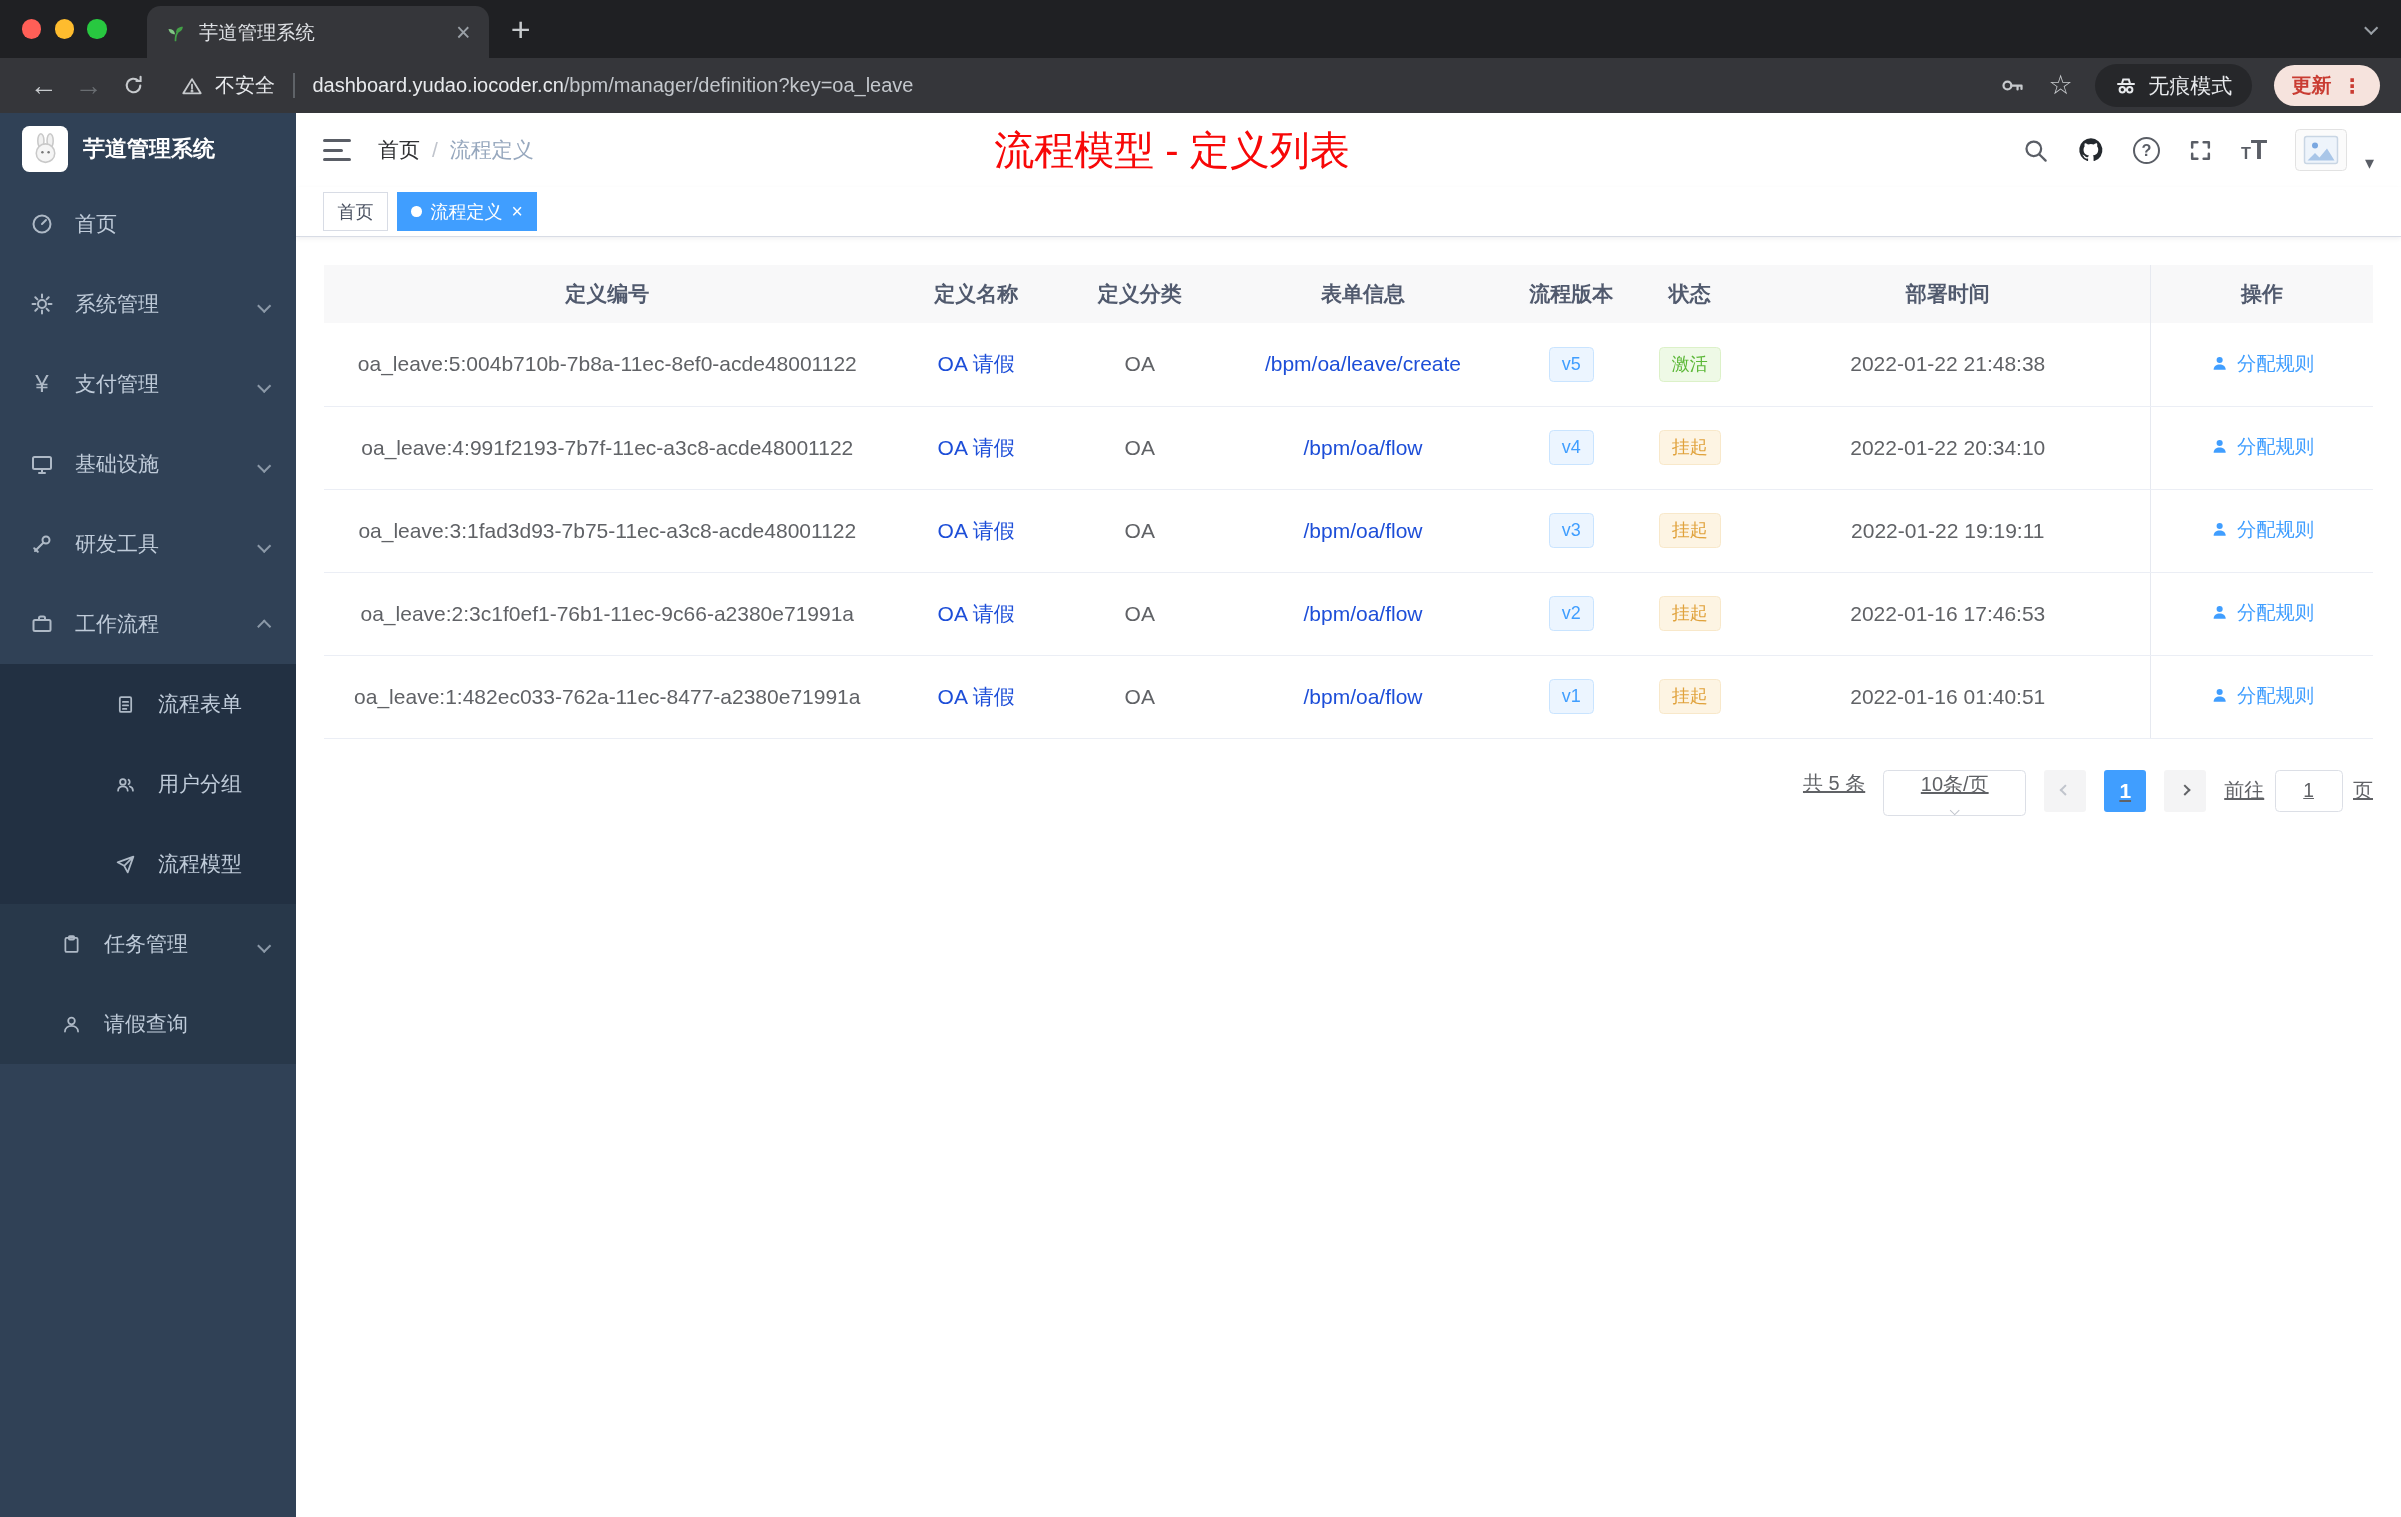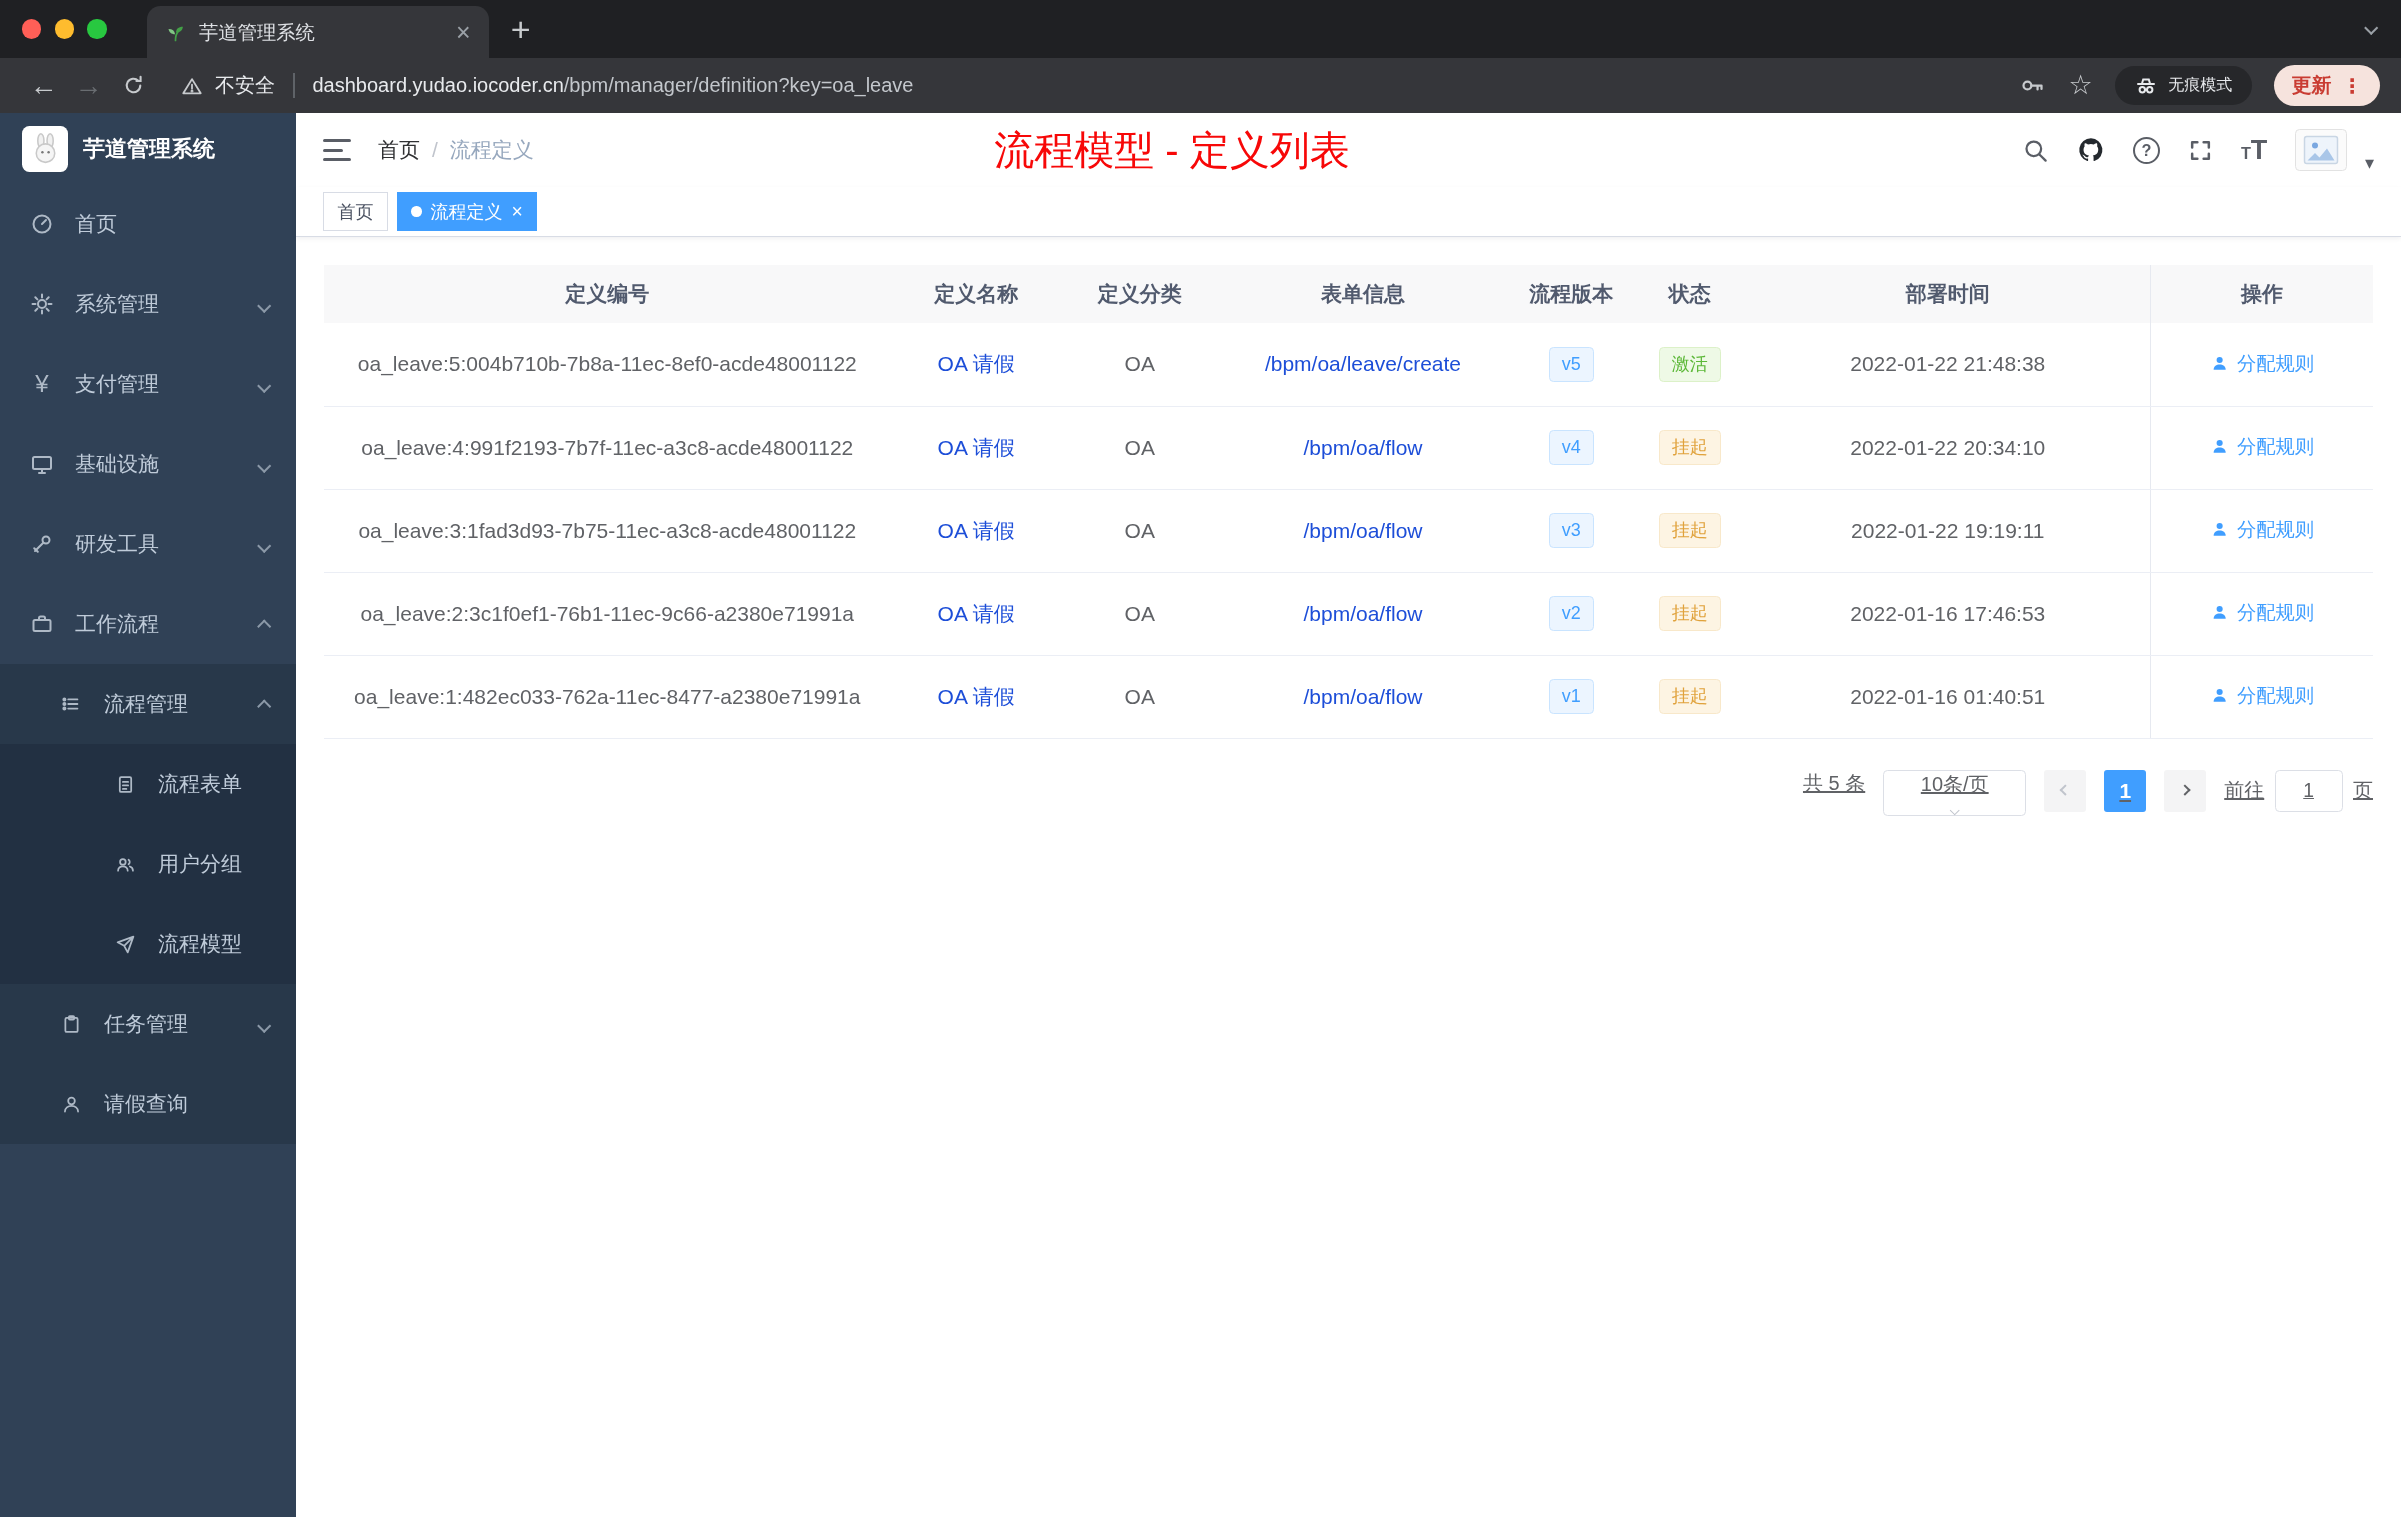--- a/index.html
+++ b/index.html
@@ -23,21 +23,21 @@
   .chev.left { transform: rotate(135deg); }
   .chev.right { transform: rotate(-45deg); }
 
   .toolbar { height: 55px; background: #35363a; display: flex; align-items: center; padding: 0 21px; color: #c7cacd; }
   .nav-btn { font-size: 28px; width: 45px; text-align: center; color: #c7cacd; }
   .nav-btn.disabled { color: #696d71; }
   .omni { display: flex; align-items: center; gap: 12px; margin-left: 25px; color: #e8eaed; font-size: 20px; }
   .omni .divider { width: 1.5px; height: 25px; background: #5f6368; margin: 0 6px; }
   .url-host { color: #e8eaed; } .url-path { color: #c3c7cc; }
   .tb-right { margin-left: auto; display: flex; align-items: center; gap: 22px; }
-  .incog { display: flex; align-items: center; gap: 10.4px; background: #26272a; border-radius: 742px; padding: 7.4px 19.3px; color: #e8eaed; font-size: 16px; }
+  .incog { display: flex; align-items: center; gap: 10.4px; background: #26272a; border-radius: 742px; padding: 7.4px 19.3px; color: #e8eaed; font-size: 21px; }
   .update { display: flex; align-items: center; gap: 10.4px; background: #f6e3dd; border-radius: 742px; padding: 6.7px 18px; color: #c93c32; font-size: 20px; font-weight: bold; }
 
   
   .app { display: flex; height: 1405px; }
   .sidebar { width: 296px; background: #304156; flex-shrink: 0; color: #bfcbd9; }
   .logo { height: 71px; display: flex; align-items: center; gap: 15px; padding: 0 22px; }
   .logo-img { width: 46px; height: 46px; border-radius: 7.4px; background: #fff; display: flex; align-items: center; justify-content: center; }
   .logo-title { color: #fff; font-size: 22px; font-weight: bold; }
   .mi { height: 80px; display: flex; align-items: center; gap: 18px; padding: 0 27px; font-size: 21px; cursor: pointer; }
   .mi-icon { width: 30px; display: flex; justify-content: center; color: #aeb9c6; font-size: 24px; }
@@ -231,32 +231,20 @@
       <span class="mi-icon">
         <svg width="24" height="24" viewBox="0 0 24 24" fill="none" stroke="currentColor" stroke-width="2" stroke-linecap="round">
             <rect x="3.5" y="8" width="17" height="11" rx="1.5"></rect>
             <path d="M9 8V6a1.5 1.5 0 0 1 1.5-1.5h3A1.5 1.5 0 0 1 15 6v2"></path>
           </svg>
       </span>
       <span class="mi-label">工作流程</span>
       <span class="mi-caret"><span class="chev up"></span></span>
     </div>
 
-    <div class="mi lvl2">
-      <span class="mi-icon">
-        <svg width="22" height="22" viewBox="0 0 24 24" fill="none" stroke="currentColor" stroke-width="2" stroke-linecap="round">
-            <path d="M9 7h10M9 12h10M9 17h10"></path>
-            <circle cx="4.8" cy="7" r="1.2" fill="currentColor"></circle>
-            <circle cx="4.8" cy="12" r="1.2" fill="currentColor"></circle>
-            <circle cx="4.8" cy="17" r="1.2" fill="currentColor"></circle>
-          </svg>
-      </span>
-      <span class="mi-label">流程管理</span>
-      <span class="mi-caret"><span class="chev up"></span></span>
-    </div>
 
     <div class="mi lvl3">
       <span class="mi-icon">
         <svg width="21" height="21" viewBox="0 0 24 24" fill="none" stroke="currentColor" stroke-width="2" stroke-linecap="round">
             <rect x="5.5" y="3.5" width="13" height="17" rx="1.5"></rect>
             <path d="M9 9h6M9 13h6M9 17h4"></path>
           </svg>
       </span>
       <span class="mi-label">流程表单</span>
     </div>

